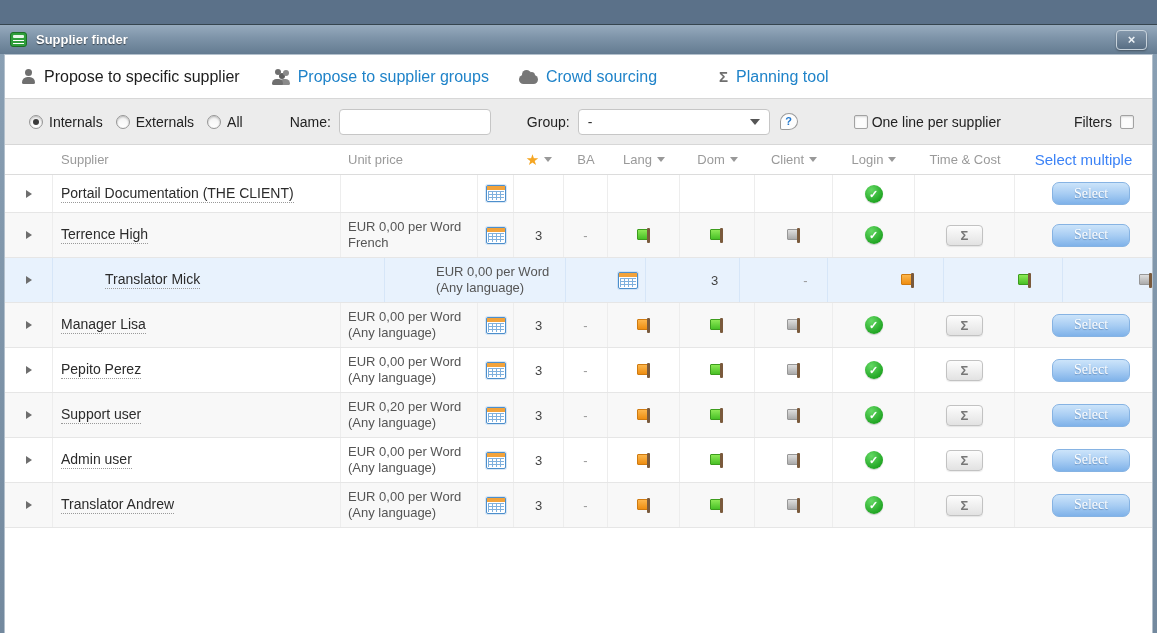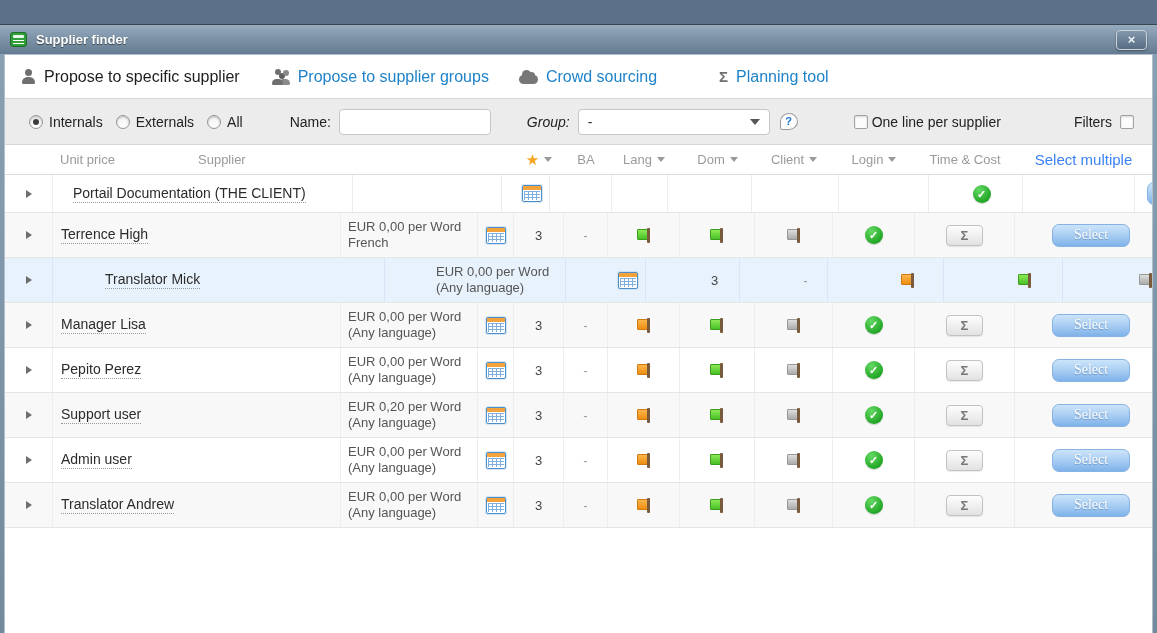--- a/index.html
+++ b/index.html
@@ -60,21 +60,21 @@
   .radio-item { display:flex; align-items:center; gap:6px; margin-right:13px; cursor:pointer; }
   .radio-item:first-child { margin-left:24px; }
   .radio { width:14px; height:14px; border-radius:50%; border:1px solid #969696;
     background:linear-gradient(#f2f2f2,#fff); box-shadow:inset 0 1px 2px rgba(0,0,0,.25);
     position:relative; flex-shrink:0; }
   .radio.on::after { content:""; position:absolute; left:3px; top:3px; width:6px; height:6px;
     border-radius:50%; background:#3c3c3c; }
   .field-label { margin-left:34px; }
   .name-input { margin-left:8px; width:152px; height:26px; border:1px solid #c6c6c6;
     border-radius:4px; padding:0 6px; font-size:13px; font-family:inherit; background:#fff; }
-  .group-label { margin-left:36px;font-style:italic; }
+  .group-label { margin-left:36px; }
   .select-box { margin-left:8px; width:192px; height:26px; background:#fff;
     border:1px solid #c6c6c6; border-radius:4px; display:flex; align-items:center;
     padding:0 9px; cursor:pointer; color:#333; }
   .dd-arrow { margin-left:auto; width:0; height:0; border-left:5px solid transparent;
     border-right:5px solid transparent; border-top:6px solid #555; }
   .help-badge { margin-left:10px; width:18px; height:17px; border:1px solid #9a9a9a;
     border-radius:50% 50% 50% 12%; background:#fdfdfd; color:#2277cc; font-size:11px;
     font-weight:bold; text-align:center; line-height:15px; cursor:pointer; }
   .cb { width:14px; height:14px; border:1px solid #a2a2a2; border-radius:2px; background:#fcfcfc;
     box-shadow:inset 0 1px 2px rgba(0,0,0,.15); flex-shrink:0; cursor:pointer; }
@@ -97,21 +97,21 @@
   .c-client{ width:78px; }
   .c-login { width:82px; }
   .c-time  { width:100px; }
   .c-sel   { flex:1 1 auto; }
   .sort-arrow { width:0; height:0; border-left:4px solid transparent; border-right:4px solid transparent;
     border-top:5px solid #999; margin-left:5px; }
   .star-glyph { color:#f5a623; font-size:15px; }
   .sel-multi { color:#3b82f6; font-size:15px; cursor:pointer; text-decoration:none; }
 
   .tr { display:flex; min-height:45px; border-bottom:1px solid #e6e6e6; background:#fff; }
-  .tr:first-child { min-height:38px;gap:12px; }
+  .tr:first-child { min-height:38px; }
   .tr:nth-child(even) { background:#f8f8f8; }
   .tr.on { background:#e8f2fd;gap:44px; }
   .td { border-right:1px solid #ededed; font-size:13px; color:#444; }
   .td:last-child { border-right:none; }
   .tr.on .td { border-right-color:#d6e6f8; }
 
   .tri-right { width:0; height:0; border-top:4px solid transparent; border-bottom:4px solid transparent;
     border-left:6px solid #6e6e6e; cursor:pointer; }
   .sup-link { font-size:14px; color:#2b2b2b; border-bottom:1px dotted #9a9a9a;
     padding-bottom:1px; cursor:pointer; }
@@ -209,22 +209,22 @@
       </div>
 
       <div class="filters-group">
         <span>Filters</span>
         <span class="cb"></span>
       </div>
     </div>
 
     <div class="thead">
       <div class="th c-exp"></div>
+      <div class="th c-sup">Supplier</div>
       <div class="th c-price">Unit price</div>
-      <div class="th c-sup">Supplier</div>
       <div class="th c-cal"></div>
       <div class="th c-star">
         <span class="star-glyph">★</span>
         <span class="sort-arrow"></span>
       </div>
       <div class="th c-ba">BA</div>
       <div class="th c-lang">
         <span>Lang</span>
         <span class="sort-arrow"></span>
       </div>

